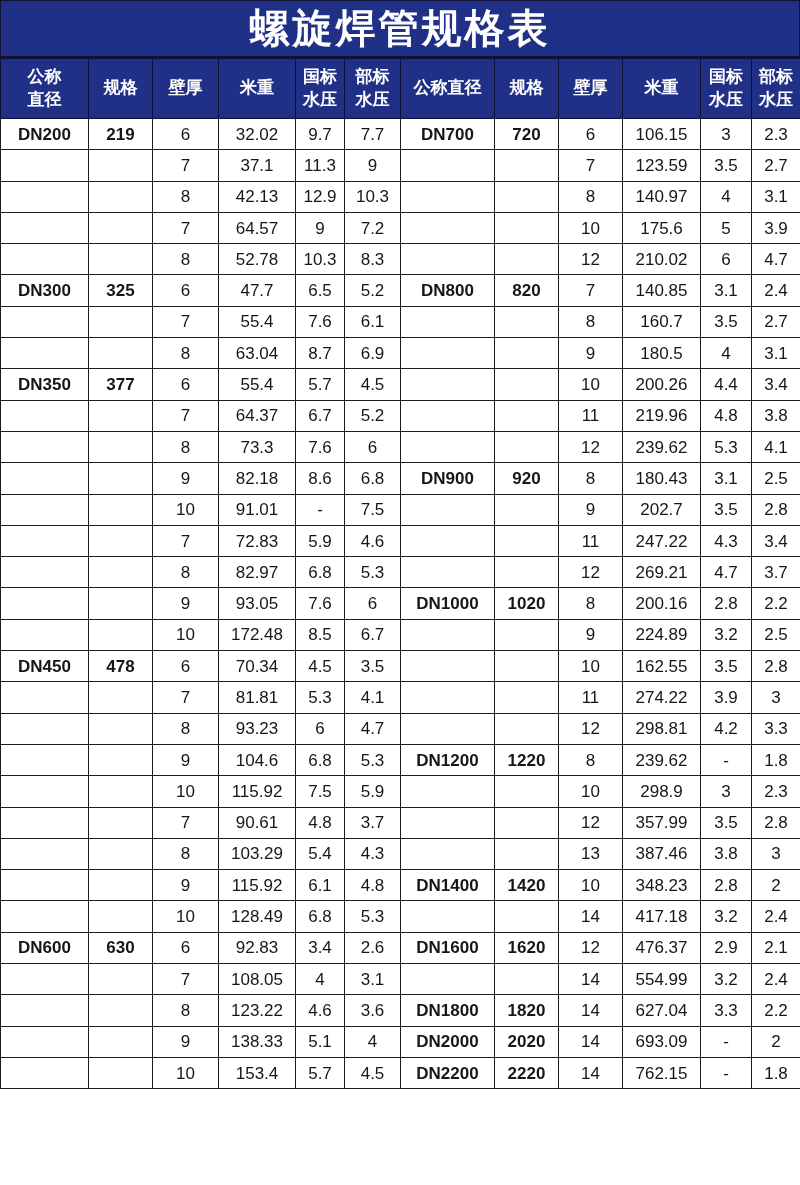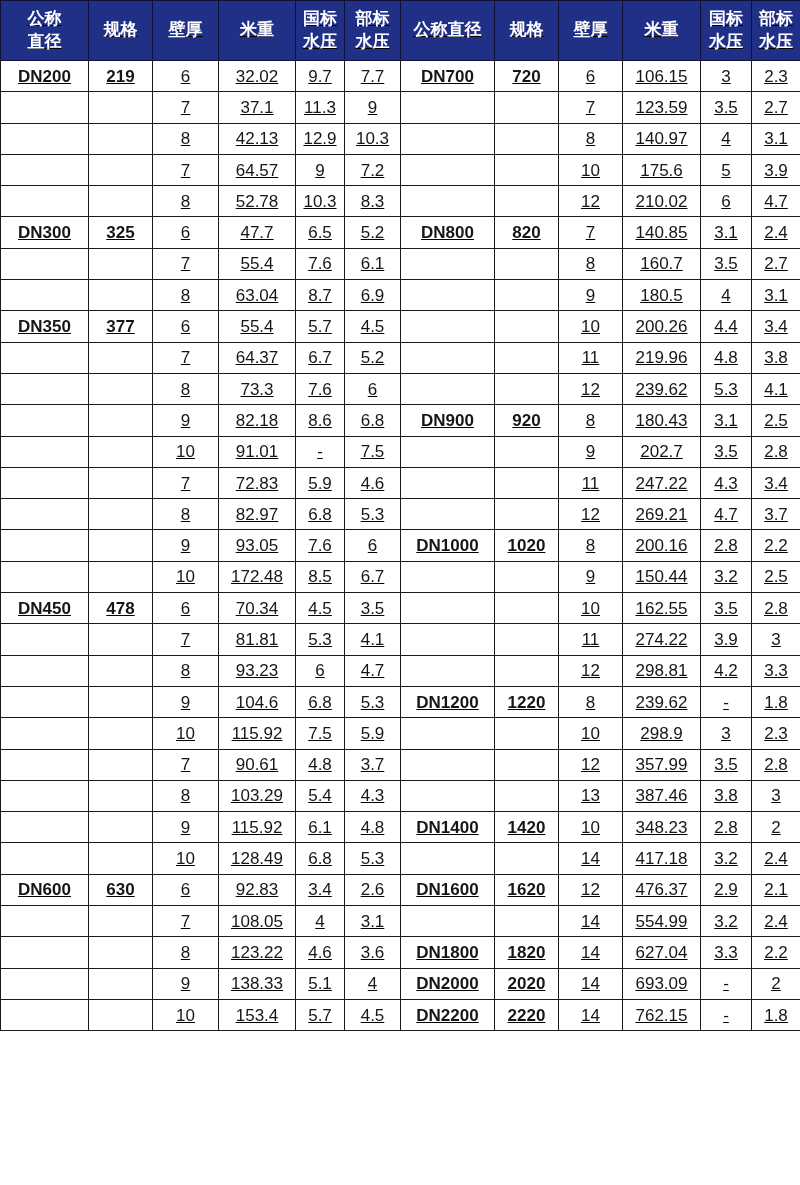--- a/index.html
+++ b/index.html
@@ -18,21 +18,20 @@
     display: flex; align-items: center; justify-content: center;
     font-size: 40px; font-weight: 700; letter-spacing: 3px;
     border: 1px solid #101335;
     border-bottom: 2px solid #0e1133;
   }
 
   table.spec {
     width: 800px;
     border-collapse: collapse;
     table-layout: fixed;
-    text-decoration: underline;
   }
   table.spec th, table.spec td {
     border: 1px solid #1b1b1b;
     text-align: center;
     vertical-align: middle;
     overflow: hidden;
     padding: 0;
   }
   table.spec thead th {
     background: var(--hdr-bg, #213087);
@@ -49,20 +48,21 @@
     font-size: 17px;
     color: #161616;
     line-height: 1;
   }
   table.spec tbody td.bold { font-weight: 700; }
 </style>
 </head>
 <body>
 
 <div class="page">
+  <div class="title-bar">螺旋焊管规格表</div>
 
   <table class="spec">
     <colgroup id="colgroup">
         <col style="width: 88px;">
         <col style="width: 64px;">
         <col style="width: 66px;">
         <col style="width: 77px;">
         <col style="width: 49px;">
         <col style="width: 56px;">
         <col style="width: 94px;">
@@ -321,21 +321,21 @@
         <tr>
           <td class="bold"></td>
           <td class="bold"></td>
           <td>10</td>
           <td>172.48</td>
           <td>8.5</td>
           <td>6.7</td>
           <td class="bold"></td>
           <td class="bold"></td>
           <td>9</td>
-          <td>150.44</td>
+          <td>224.89</td>
           <td>3.2</td>
           <td>2.5</td>
         </tr>
         <tr>
           <td class="bold">DN450</td>
           <td class="bold">478</td>
           <td>6</td>
           <td>70.34</td>
           <td>4.5</td>
           <td>3.5</td>

